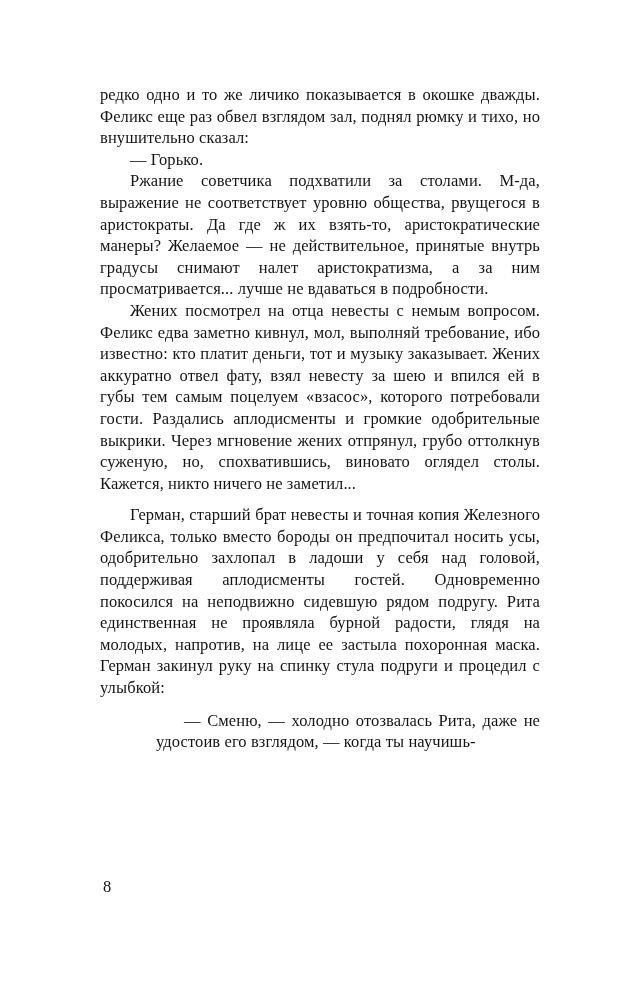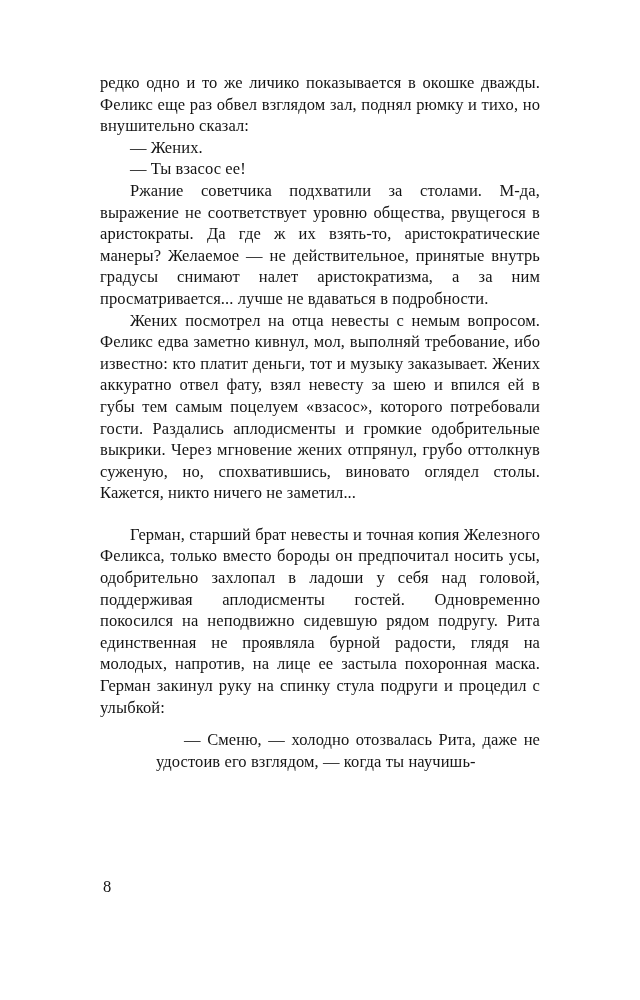--- a/index.html
+++ b/index.html
@@ -12,37 +12,37 @@
     width: 640px;
     height: 1000px;
     background: #ffffff;
     color: #141414;
     font-family: "Liberation Serif", "DejaVu Serif", serif;
     overflow: hidden;
   }
   .text-block {
     position: absolute;
     left: 100px;
-    top: 72px;
+    top: 84px;
     width: 440px;
     text-align: justify;
     font-size: 16.5px;
     line-height: 21.6px;
     letter-spacing: 0.1px;
   }
   .para {
     margin: 0;
     padding: 0;
     text-indent: 30px;
   }
   .para.first {
     text-indent: 0;
   }
   .para.section-gap {
-    margin-top: 20px;
+    margin-top: 10px;
   }
   .para.deep {
     margin-left: 56px;
     text-indent: 28px;
     margin-top: 11px;
   }
   .page-number {
     position: absolute;
     left: 103px;
     top: 876px;
@@ -50,21 +50,20 @@
     line-height: 21.6px;
     color: #141414;
   }
 </style>
 </head>
 <body>
 
 <div class="page">
   <div class="text-block">
     <p class="para first">редко одно и то же личико показывается в окошке дважды. Феликс еще раз обвел взглядом зал, поднял рюмку и тихо, но внушительно сказал:</p>
-    <p class="para">— Жених.</p>
-    <p class="para">— Ты взасос ее!</p>
+    <p class="para">— Горько.</p>
     <p class="para">Ржание советчика подхватили за столами. М-да, выражение не соответствует уровню общества, рвущегося в аристократы. Да где ж их взять-то, аристократические манеры? Желаемое — не действительное, принятые внутрь градусы снимают налет аристократизма, а за ним просматривается... лучше не вдаваться в подробности.</p>
     <p class="para">Жених посмотрел на отца невесты с немым вопросом. Феликс едва заметно кивнул, мол, выполняй требование, ибо известно: кто платит деньги, тот и музыку заказывает. Жених аккуратно отвел фату, взял невесту за шею и впился ей в губы тем самым поцелуем «взасос», которого потребовали гости. Раздались аплодисменты и громкие одобрительные выкрики. Через мгновение жених отпрянул, грубо оттолкнув суженую, но, спохватившись, виновато оглядел столы. Кажется, никто ничего не заметил...</p>
     <p class="para section-gap">Герман, старший брат невесты и точная копия Железного Феликса, только вместо бороды он предпочитал носить усы, одобрительно захлопал в ладоши у себя над головой, поддерживая аплодисменты гостей. Одновременно покосился на неподвижно сидевшую рядом подругу. Рита единственная не проявляла бурной радости, глядя на молодых, напротив, на лице ее застыла похоронная маска. Герман закинул руку на спинку стула подруги и процедил с улыбкой:</p>
     <p class="para deep">— Сменю, — холодно отозвалась Рита, даже не удостоив его взглядом, — когда ты научишь-</p>
   </div>
   <div class="page-number">8</div>
 </div>
 
 </body></html>

